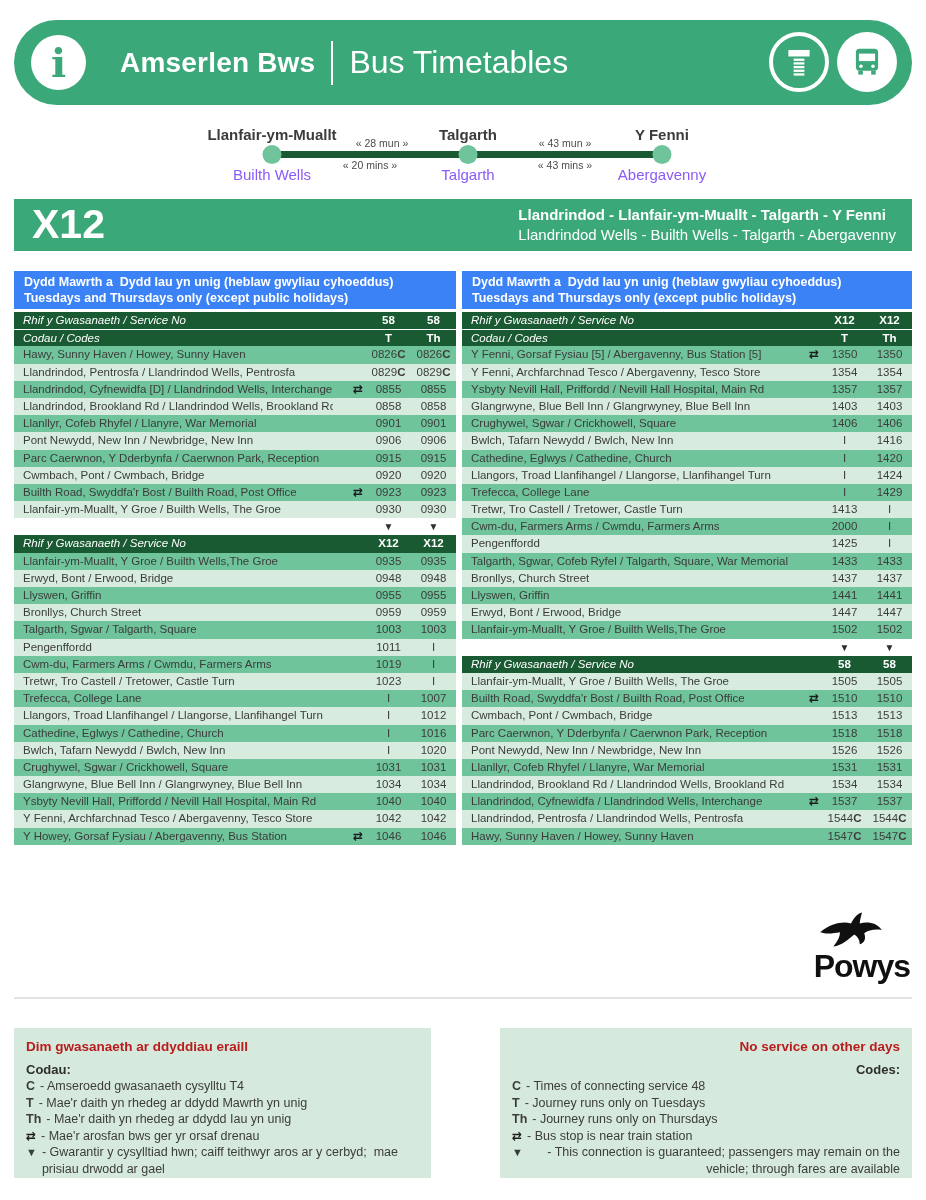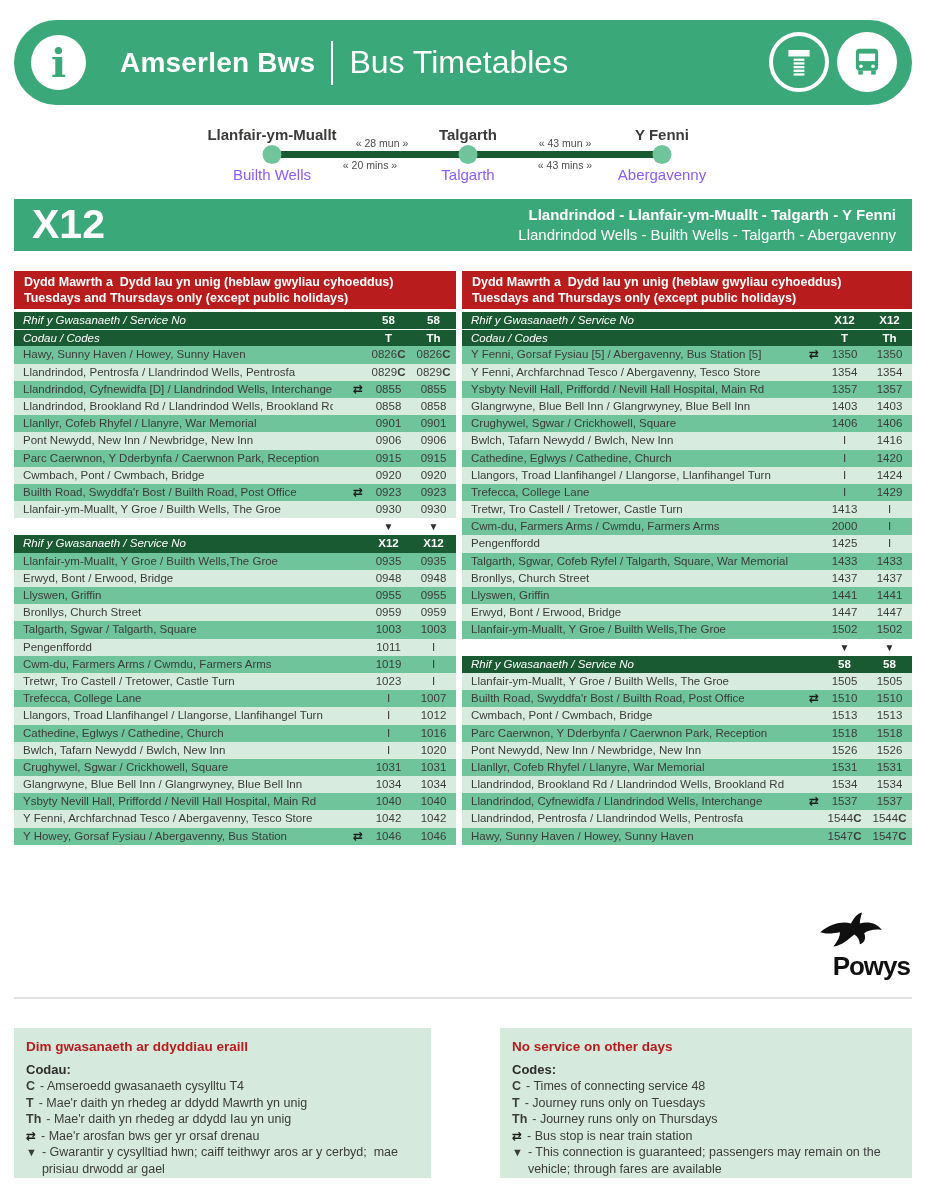--- a/index.html
+++ b/index.html
@@ -28,25 +28,25 @@
           transform:translateX(-50%);}
   .rd-top{position:absolute;top:126px;transform:translateX(-50%);font-weight:bold;font-size:15px;
           color:#3b3b3a;white-space:nowrap;}
   .rd-bottom{position:absolute;top:166px;transform:translateX(-50%);font-size:15px;color:#8b5cf6;white-space:nowrap;}
   .rd-seg-top{position:absolute;top:137px;transform:translateX(-50%);font-size:10.5px;color:#4c4c4b;white-space:nowrap;}
   .rd-seg-bottom{position:absolute;top:159px;transform:translateX(-50%);font-size:10.5px;color:#4c4c4b;white-space:nowrap;}
 
   
   .svc{position:absolute;left:14px;top:199px;width:898px;height:52px;background:#3aa878;color:#fff;}
   .svc-code{position:absolute;left:18px;top:2px;font-size:41px;font-weight:bold;}
-  .svc-route{position:absolute;right:16px;top:6px;text-align:right;font-size:15px;line-height:19.5px;}
+  .svc-route{position:absolute;right:16px;top:6px;font-size:15px;line-height:19.5px;}
   .svc-route .l1{font-weight:bold;}
 
   
-  .note{position:absolute;top:271px;height:38px;background:#b91c1c;color:#fff;font-size:12.5px;
+  .note{position:absolute;top:271px;height:38px;background:#3b82f6;color:#fff;font-size:12.5px;
         font-weight:bold;line-height:15.5px;padding:4px 0 0 10px;box-sizing:border-box;white-space:pre-wrap;}
   #note-left{left:14px;width:442px;}
   #note-right{left:462px;width:450px;}
 
   
   .tbl{position:absolute;top:312px;}
   #tbl-left{left:14px;width:442px;}
   #tbl-right{left:462px;width:450px;}
   .trow{display:flex;height:17.2px;line-height:17.4px;font-size:11.5px;color:#3c3c3b;box-sizing:border-box;}
   .trow .name{flex:1;padding-left:9px;white-space:nowrap;overflow:hidden;}
@@ -58,30 +58,30 @@
   .trow.codes{border-top:1.5px solid #fff;}
   .trow.even{background:#6fc49c;}
   .trow.odd{background:#d8ebdf;}
   .trow.conn{background:#fff;}
   .trow.conn .t1,.trow.conn .t2{font-size:10px;color:#2e2e2e;}
   .rail-glyph{font-family:"DejaVu Sans",sans-serif;font-weight:bold;font-size:12px;color:#1c1c1c;}
   .trow b{font-weight:bold;}
 
   
   .powys{position:absolute;right:16px;top:946px;text-align:right;}
-  .powys-text{font-size:26px;font-weight:bold;color:#101010;letter-spacing:-1px;line-height:40px;}
+  .powys-text{font-size:32px;font-weight:bold;color:#101010;letter-spacing:-1px;line-height:40px;}
   .powys-bird{position:absolute;right:26px;top:-36px;width:66px;height:40px;}
 
   .divider{position:absolute;left:14px;top:997px;width:898px;height:2px;background:#e3e3e3;}
 
   
   .legend{position:absolute;top:1028px;height:150px;background:#d6e9dd;box-sizing:border-box;
           padding:11px 12px 0 12px;color:#3c3c3b;}
   #legend-left{left:14px;width:417px;}
-  #legend-right{left:500px;width:412px;}
+  #legend-right{left:500px;width:412px;text-align:right;}
   .lg-title{font-weight:bold;font-size:13.5px;color:#b91c1c;margin-bottom:8px;}
   .lg-codes{font-weight:bold;font-size:13px;color:#2e2e2d;margin-bottom:1px;}
   .lg-item{display:flex;font-size:12.5px;line-height:16.5px;}
   .lg-code{font-weight:bold;margin-right:5px;white-space:nowrap;}
   .lg-desc{white-space:pre-wrap;}
 </style>
 </head>
 <body>
 
 <div class="page">

